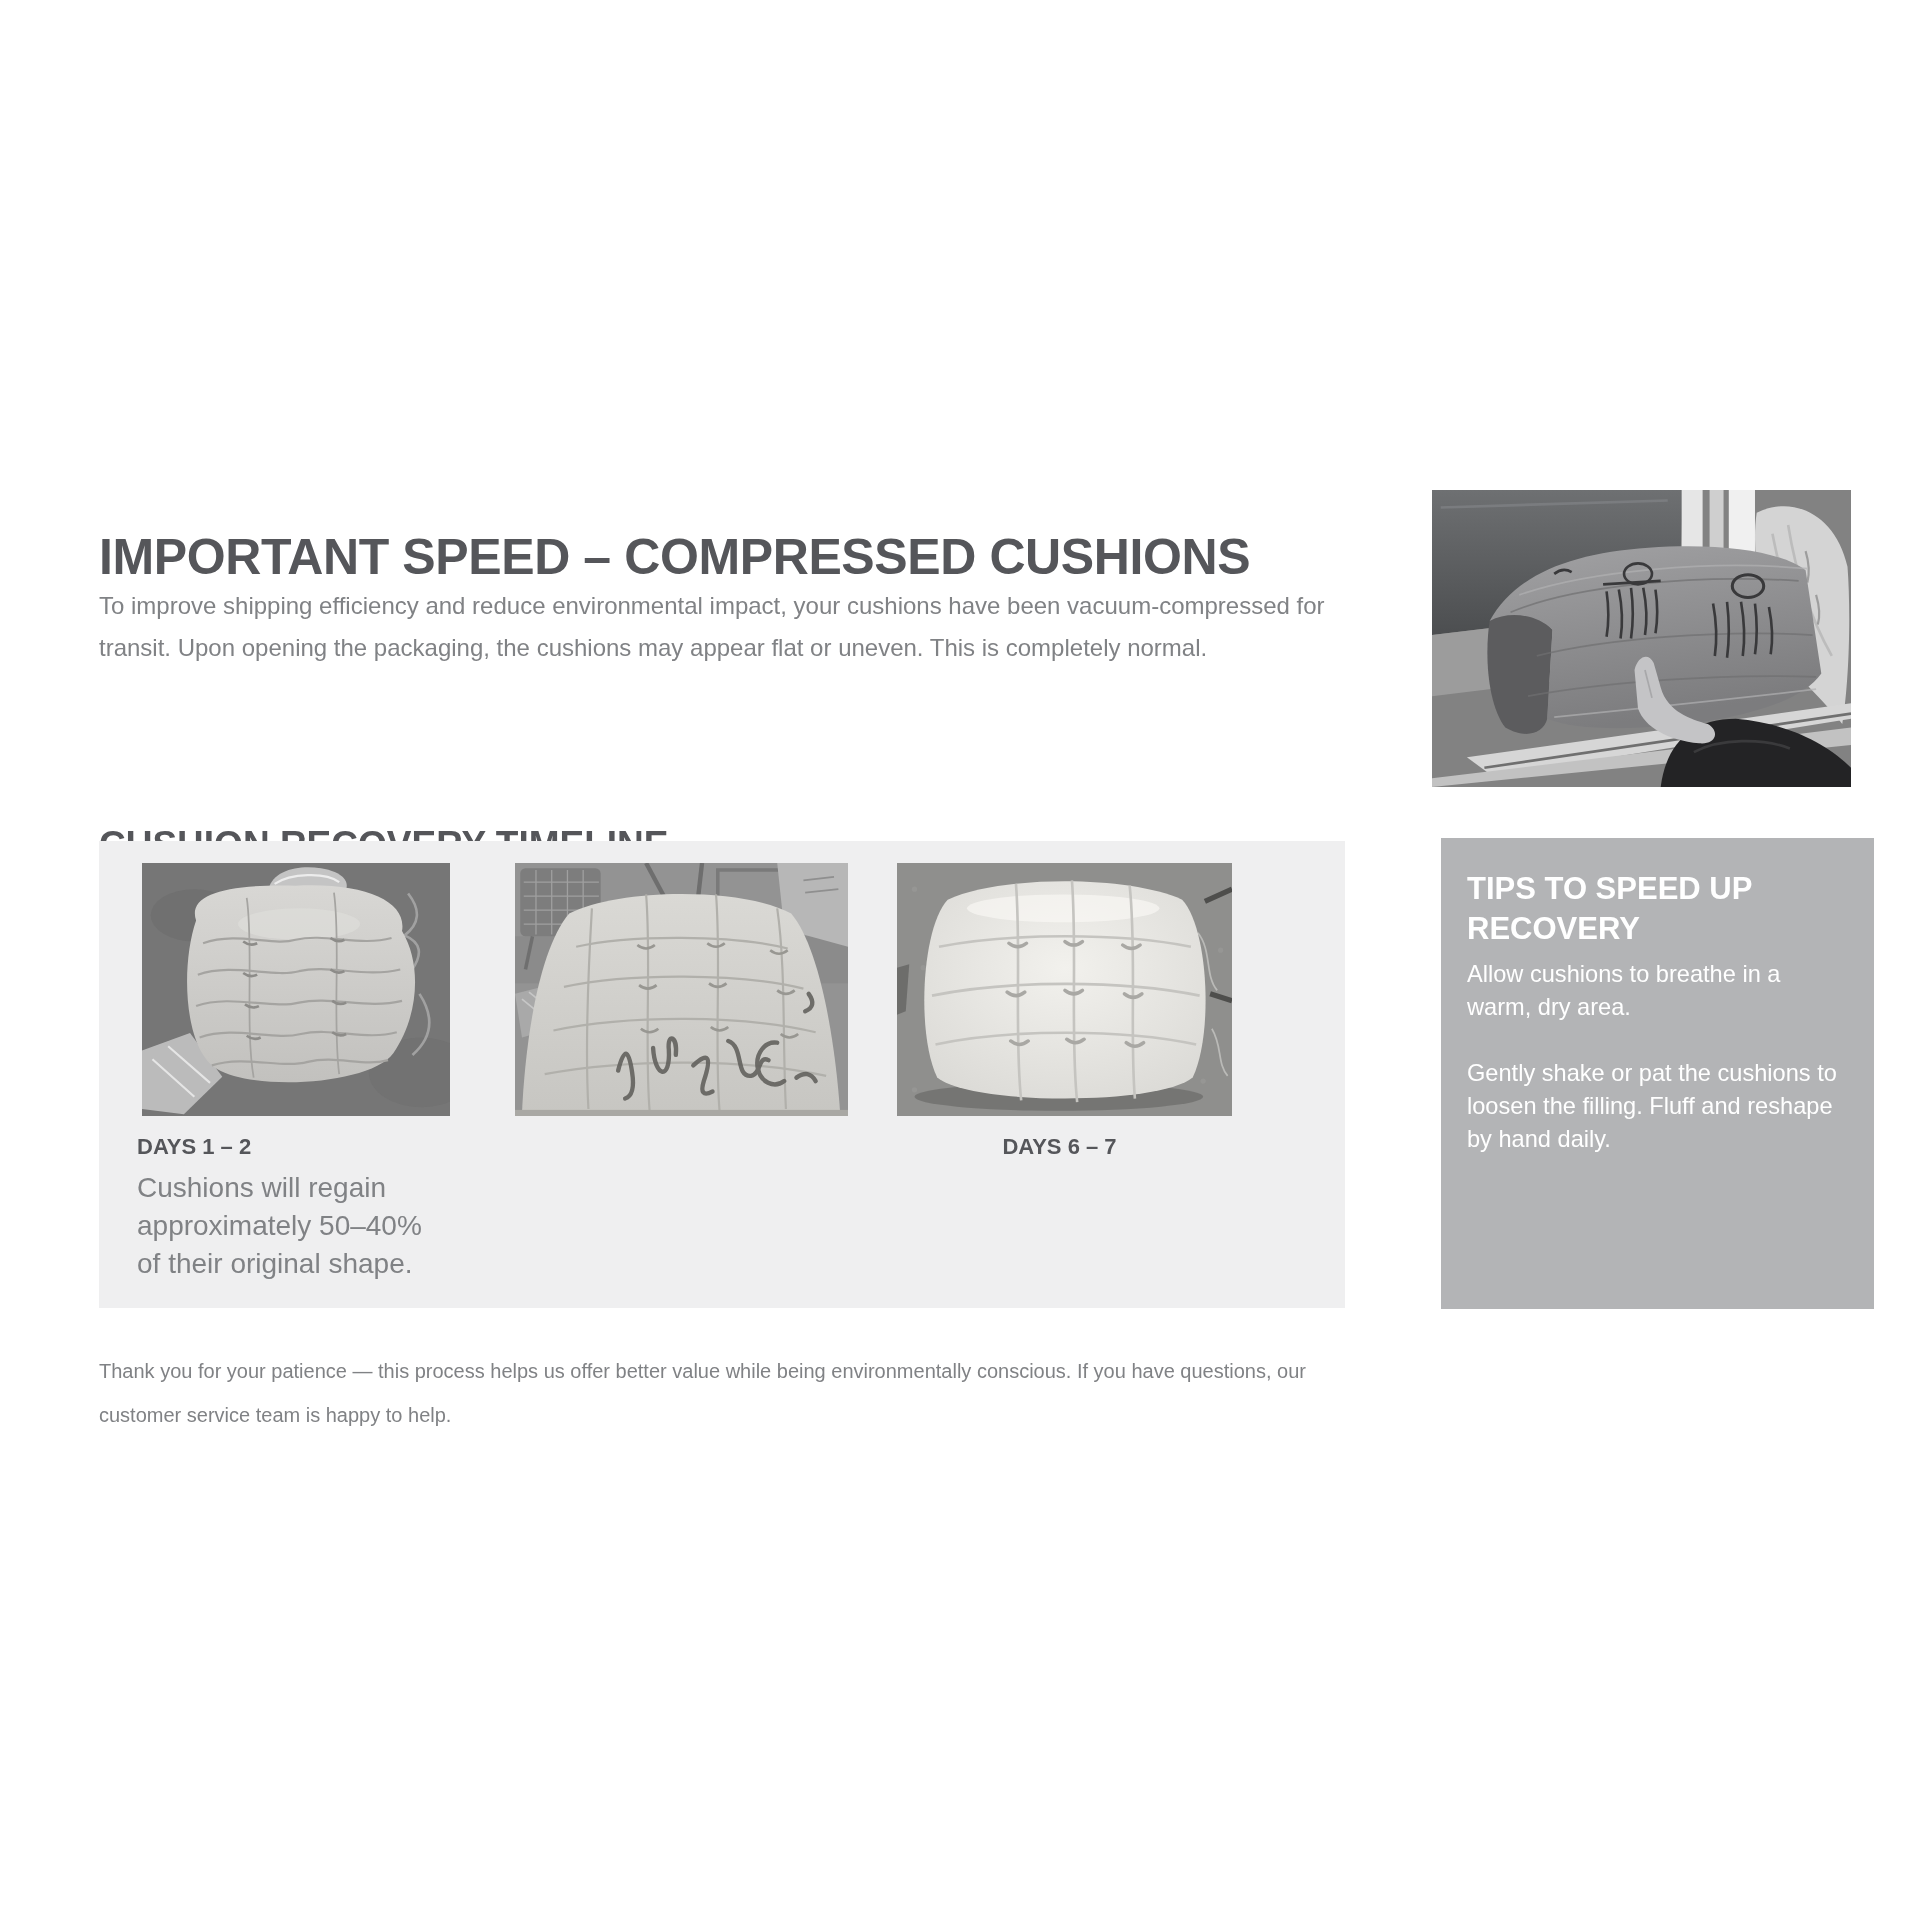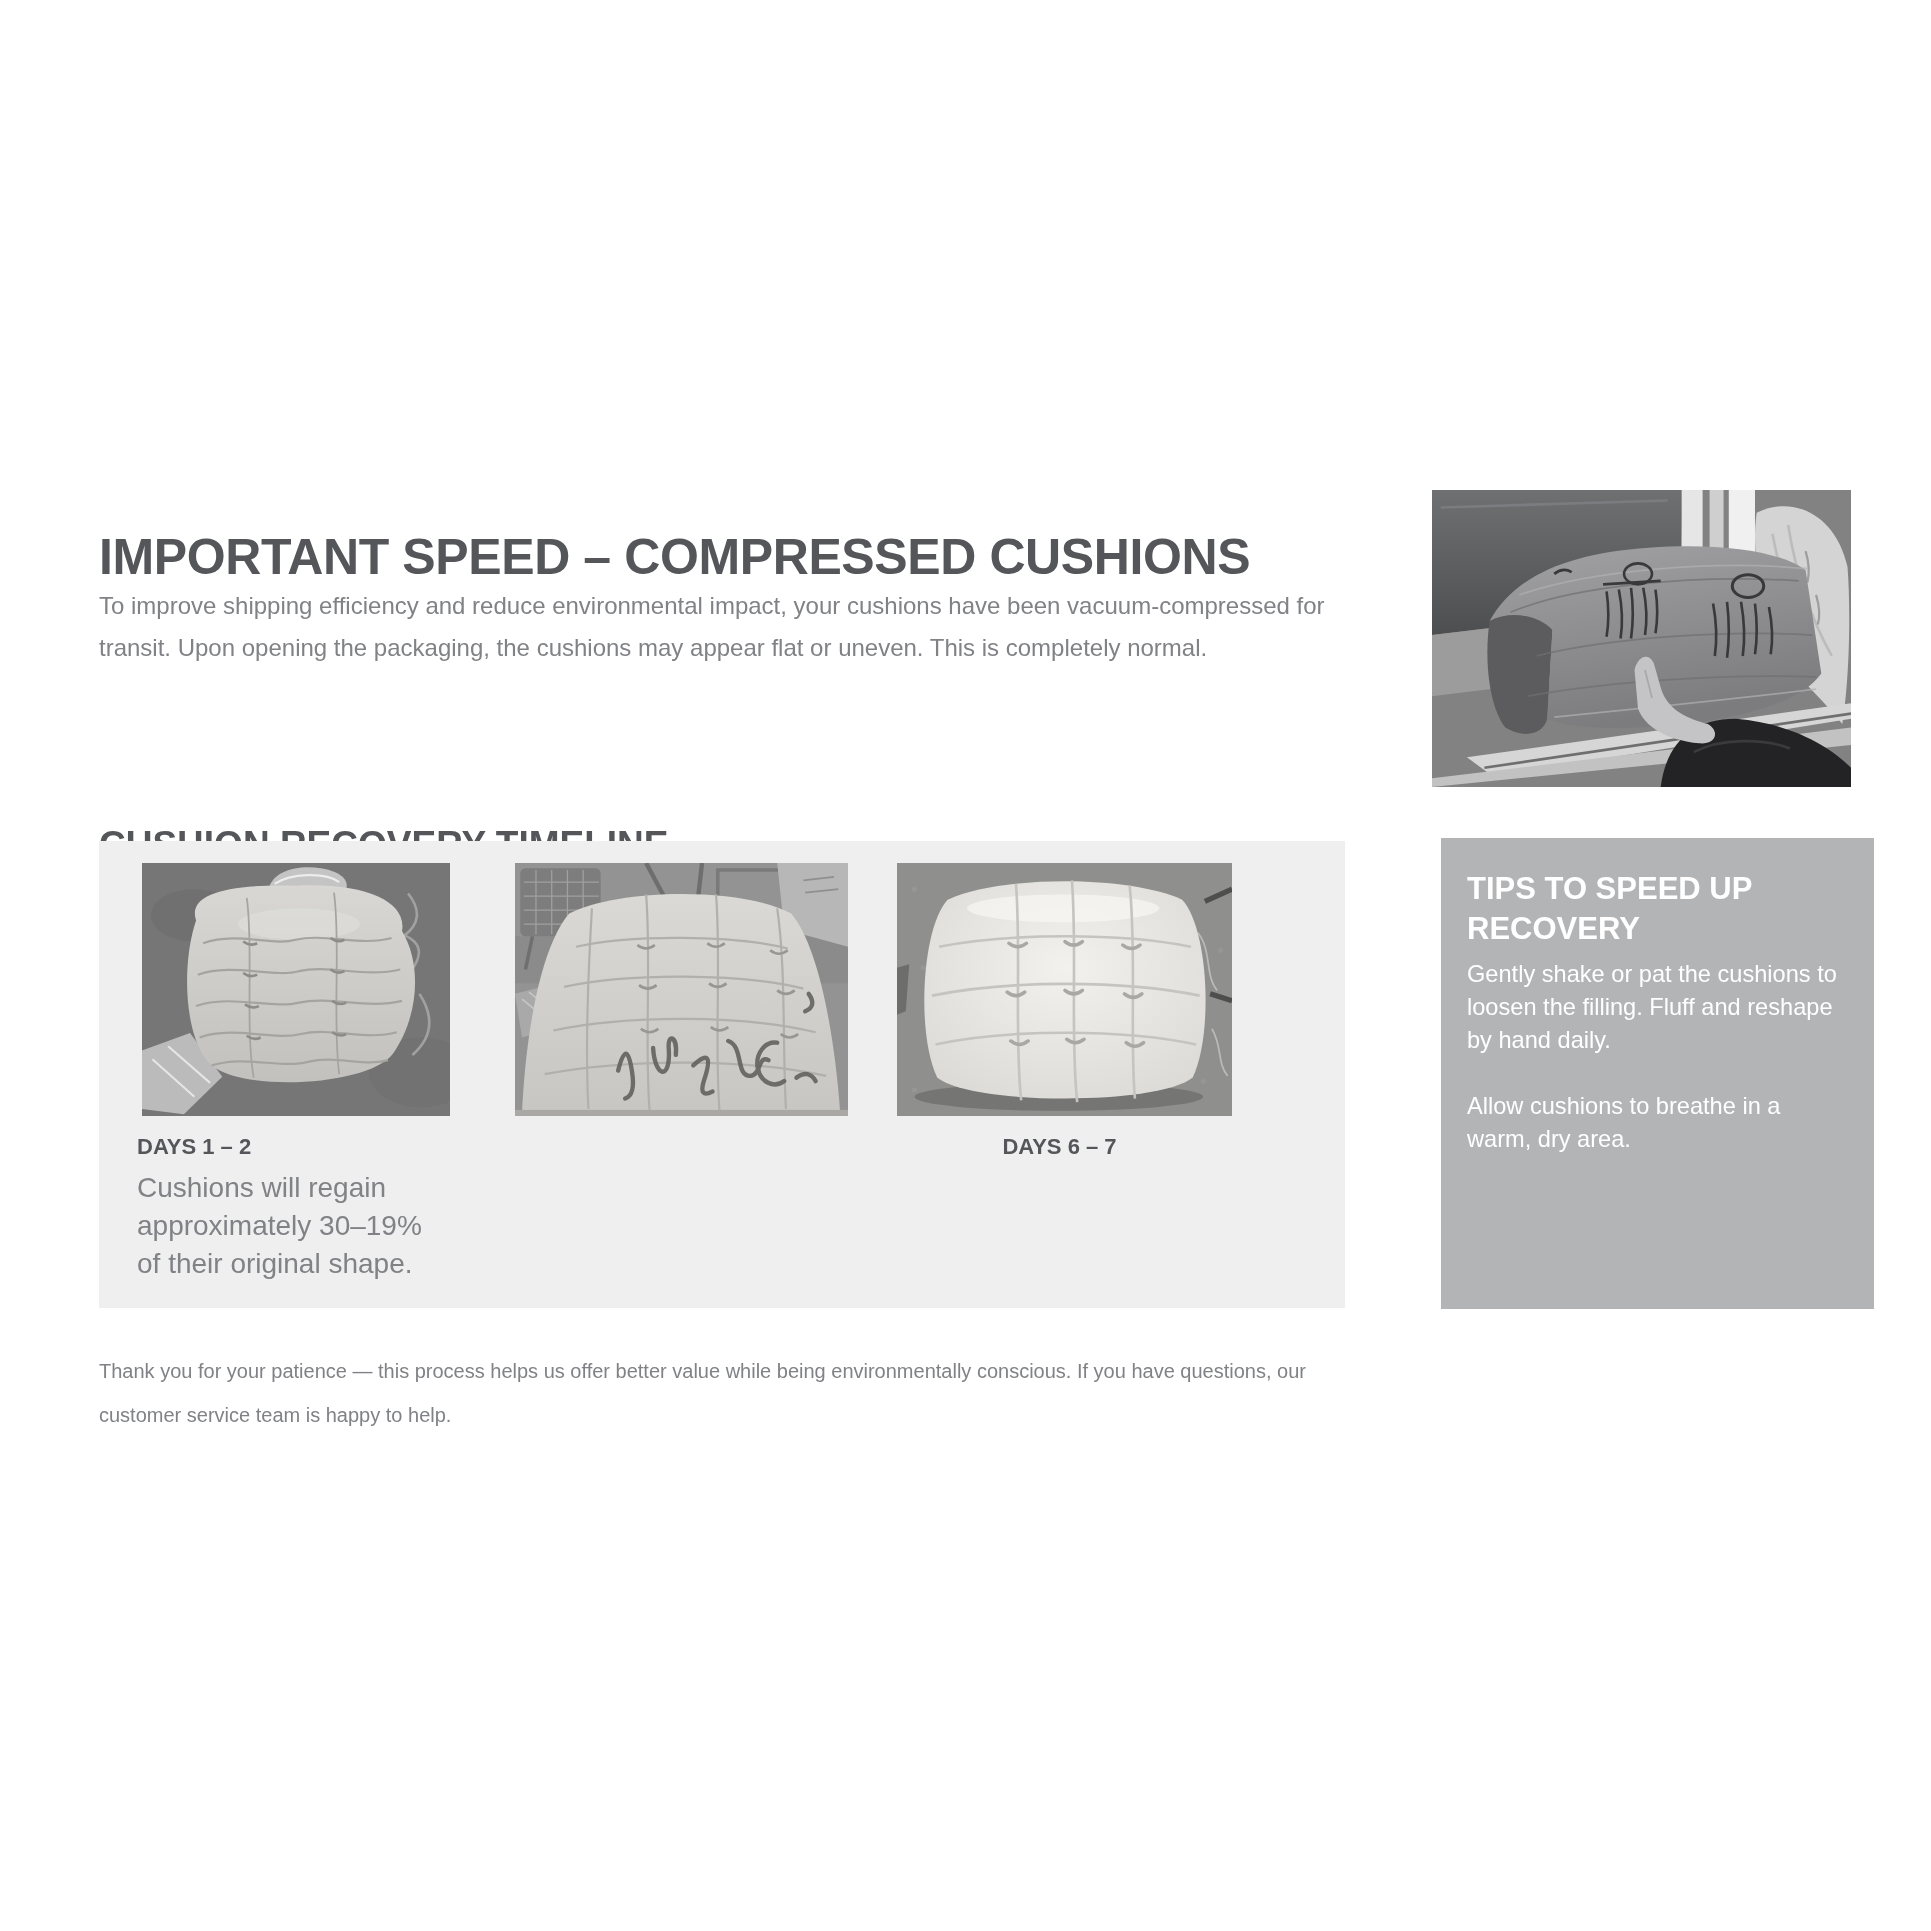--- a/index.html
+++ b/index.html
@@ -265,27 +265,27 @@
           <path d="M260,150 q10,8 20,0"></path>
         <path d="M130,204 q10,8 20,0"></path>
           <path d="M194,202 q10,8 20,0"></path>
           <path d="M262,206 q10,8 20,0"></path>
       </g>
     </svg>
   </div>
 
   <div class="stage-caption caption-1">
     <p class="stage-label">DAYS 1 – 2</p>
-    <p class="stage-desc">Cushions will regain approximately 30–19% of their original shape.</p>
+    <p class="stage-desc">Cushions will regain approximately 50–40% of their original shape.</p>
   </div>
   <div class="stage-caption caption-3">
     <p class="stage-label">DAYS 6 – 7</p>
   </div>
 </div>
 
 <div class="abs tips-box">
   <h3 class="tips-heading">TIPS TO SPEED UP RECOVERY</h3>
+  <p class="tips-para">Allow cushions to breathe in a warm, dry area.</p>
   <p class="tips-para">Gently shake or pat the cushions to loosen the filling. Fluff and reshape by hand daily.</p>
-  <p class="tips-para">Allow cushions to breathe in a warm, dry area.</p>
 </div>
 
 <p class="abs closing">Thank you for your patience — this process helps us offer better value while being environmentally conscious. If you have questions, our customer service team is happy to help.</p>
 
 
 </body></html>

